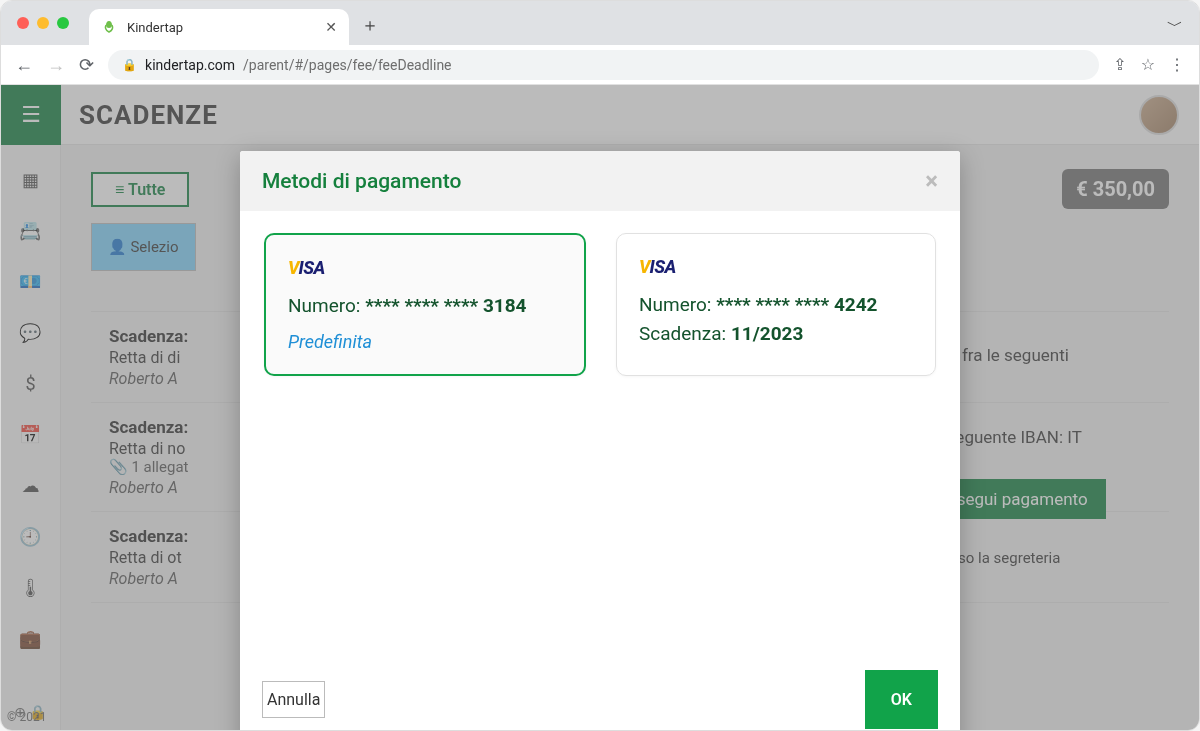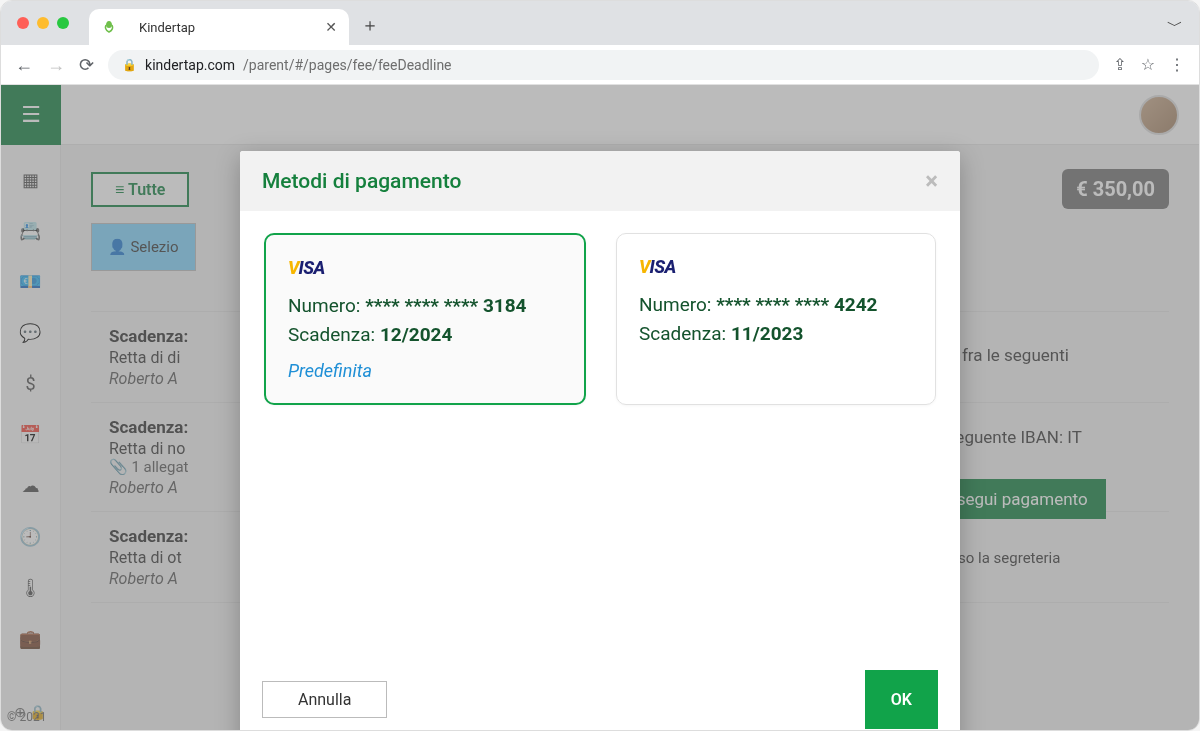--- a/index.html
+++ b/index.html
@@ -6,21 +6,21 @@
 body{background:#f5f5f5;width:1200px;height:731px;overflow:hidden;position:relative}
 
 
 .browser{width:100%;height:100%;background:#fff;border-radius:12px;overflow:hidden;border:1px solid #ddd;position:relative}
 .tabbar{height:44px;background:#dfe1e4;display:flex;align-items:flex-end;padding:8px 16px 0 16px}
 .wbtns{display:flex;gap:8px;align-self:center;margin-right:20px;margin-bottom:8px}
 .wbtn{width:12px;height:12px;border-radius:50%}
 .wbtn.red{background:#ff5f57}
 .wbtn.yellow{background:#febc2e}
 .wbtn.green{background:#28c840}
-.tab{background:#fff;border-radius:10px 10px 0 0;display:flex;align-items:center;height:36px;padding:0 12px;gap:22px;min-width:260px}
+.tab{background:#fff;border-radius:10px 10px 0 0;display:flex;align-items:center;height:36px;padding:0 12px;gap:10px;min-width:260px}
 .tab-fav{width:16px;height:16px;display:flex;align-items:center;justify-content:center}
 .tab-title{font-size:13px;color:#333}
 .tab-close{color:#555;font-size:14px;margin-left:auto}
 .newtab{color:#444;font-size:18px;margin-left:12px;margin-bottom:8px}
 .tabbar-expand{margin-left:auto;color:#444;margin-bottom:8px}
 .addrbar{height:40px;background:#fff;border-bottom:1px solid #e1e1e1;display:flex;align-items:center;padding:0 14px;gap:14px}
 .nav-ico{color:#5f6368;font-size:18px}
 .nav-ico.disabled{color:#c1c1c1}
 .url-field{flex:1;display:flex;align-items:center;gap:8px;background:#f1f3f4;border-radius:20px;height:30px;padding:0 14px;font-size:14px;color:#6e6e6e}
 .url-field .lock{color:#5f6368;font-size:12px}
@@ -66,21 +66,21 @@
 .modal-intro{font-size:18px;color:#2c2c2c;margin-bottom:24px}
 .cards{display:flex;gap:30px}
 .card{flex:1;border:1px solid #e1e1e1;border-radius:10px;padding:22px 22px;box-shadow:0 1px 3px rgba(0,0,0,0.04)}
 .card.selected{border:2px solid #11a34a;background:#fafafa}
 .card .brand{font-weight:800;font-style:italic;color:#1a1f71;font-size:18px;letter-spacing:-0.5px;margin-bottom:16px}
 .card .brand::first-letter{color:#f7b600;letter-spacing:-1px}
 .card .row{font-size:19px;color:#14532d;margin-top:6px}
 .card .row b{font-weight:700}
 .card .default{color:#1f8fd6;font-style:italic;margin-top:14px;font-size:18px}
 .modal-footer{padding:14px 22px 22px;display:flex;align-items:center;gap:10px}
-.btn-cancel{background:#fff;border:1px solid #bbb;padding:8px 35px;font-size:16px;color:#333}
+.btn-cancel{background:#fff;border:1px solid #bbb;padding:8px 4px;font-size:16px;color:#333}
 .btn-ok{margin-left:auto;background:#11a34a;color:#fff;border:none;padding:20px 26px;font-size:16px;font-weight:600}
 </style>
 </head>
 <body>
 
 <div class="browser">
 
   <div class="tabbar">
     <div class="wbtns">
       <div class="wbtn red"></div>
@@ -114,20 +114,21 @@
       <span>⇪</span>
       <span>☆</span>
       <span>⋮</span>
     </div>
   </div>
 
   <div class="app">
 
     <div class="topbar">
       <div class="hamburger-box">☰</div>
+      <div class="page-title">SCADENZE</div>
       <div class="avatar-top"></div>
     </div>
 
     <div class="app-body">
       <div class="sidebar">
         <span class="s-ico">▦</span>
         <span class="s-ico">📇</span>
         <span class="s-ico">💶</span>
         <span class="s-ico">💬</span>
         <span class="s-ico">$</span>
@@ -187,21 +188,20 @@
       <div class="modal">
         <div class="modal-header">
           <div class="modal-title">Metodi di pagamento</div>
           <div class="modal-close">×</div>
         </div>
         <div class="modal-body">
           <div class="cards">
             <div class="card selected">
               <div class="brand">VISA</div>
               <div class="row"><span>Numero:</span> <b>**** **** **** 3184</b></div>
-              <div class="row"><span>Scadenza:</span> <b>12/2024</b></div>
               <div class="default">Predefinita</div>
             </div>
             <div class="card">
               <div class="brand">VISA</div>
               <div class="row"><span>Numero:</span> <b>**** **** **** 4242</b></div>
               <div class="row"><span>Scadenza:</span> <b>11/2023</b></div>
             </div>
           </div>
         </div>
         <div class="modal-footer">

